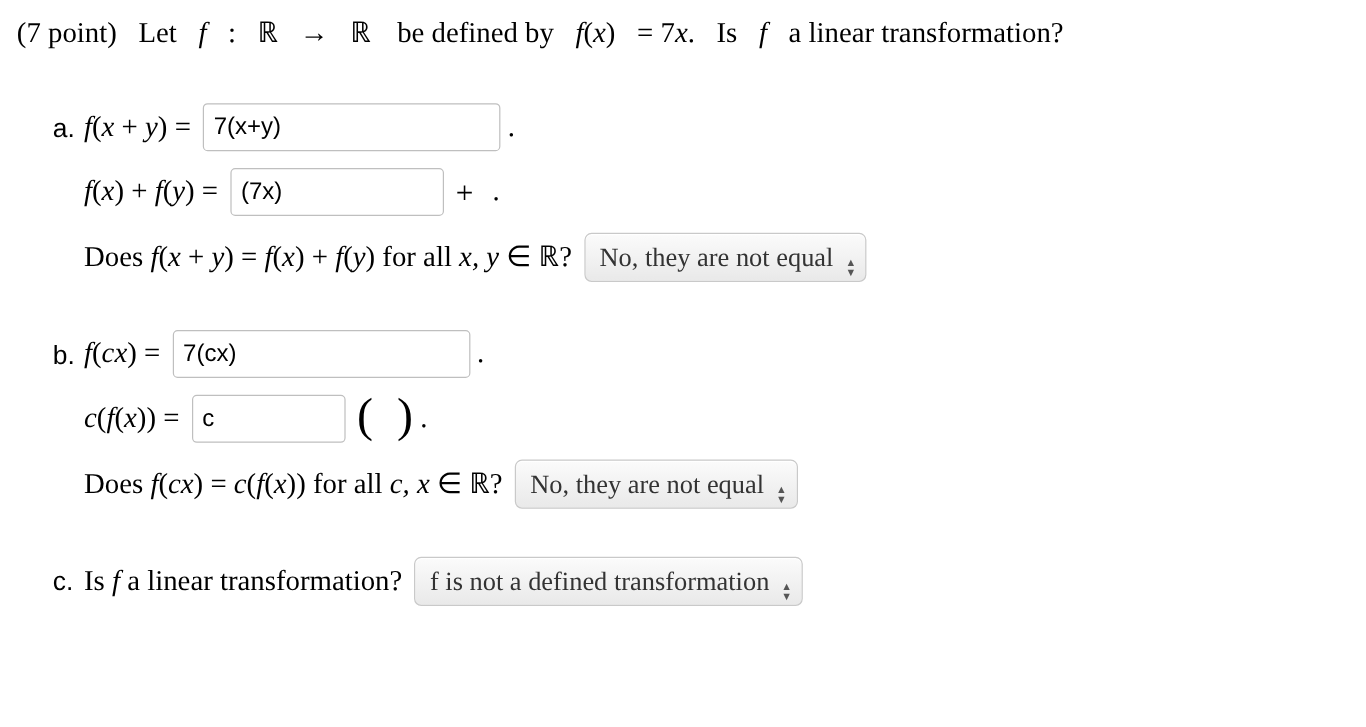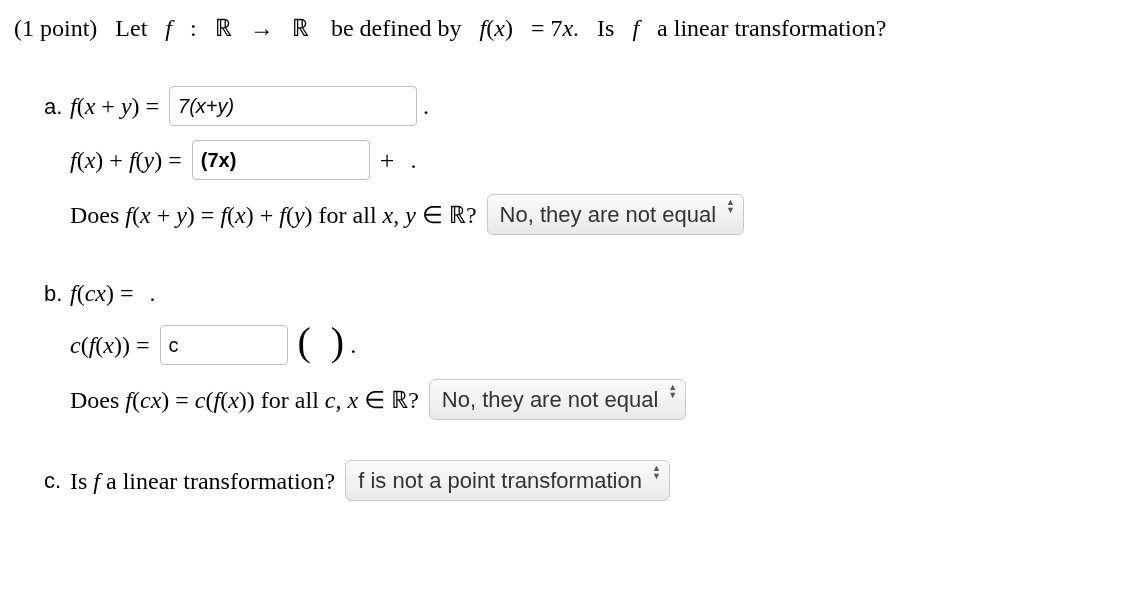--- a/index.html
+++ b/index.html
@@ -46,27 +46,27 @@
   input.text-input {
     font-family: Arial, Helvetica, sans-serif;
     font-size: 20px;
     padding: 4px 8px;
     border: 1px solid #bfbfbf;
     border-radius: 4px;
     height: 30px;
     box-sizing: content-box;
     background: #fff;
   }
-  .w-large { width: 230px; font-style: italic; }
-  .w-med   { width: 160px; font-weight: bold; }
+  .w-large { width: 230px; }
+  .w-med   { width: 160px; }
   .w-small { width: 110px; }
   .select-like {
     display: inline-flex;
-    align-items: flex-start;
-    font-family: Liberation Sans, sans-serif;
+    align-items: flex-end;
+    font-family: Liberation Serif, serif;
     font-size: 22px;
     color: #333;
     background: linear-gradient(#fbfbfb, #e9e9e9);
     border: 1px solid #c9c9c9;
     border-radius: 6px;
     padding: 3px 8px 3px 12px;
     box-shadow: inset 0 1px 0 #fff;
     cursor: default;
   }
   .select-like .caret {
@@ -79,21 +79,21 @@
   }
   .sp4 { display:inline-block; width:6px; }
   .sp8 { display:inline-block; width:10px; }
   .period { margin-left:6px; }
   .arrow { display:inline-block; }
 </style>
 </head>
 <body>
 
 <div class="question-prompt">
-  <span>(1 point)</span>
+  <span>(7 point)</span>
   <span class="sp4"></span>
   <span>Let</span>
   <span class="sp4"></span>
   <span class="mi">f</span>
   <span class="sp4"></span>
   <span>:</span>
   <span class="sp4"></span>
   <span class="dsR">ℝ</span>
   <span class="sp4"></span>
   <span class="arrow">→</span>
@@ -204,20 +204,21 @@
     <div class="row">
       <span class="label-letter">b.</span>
       <span class="mi">f</span>
         <span>(</span>
         <span class="mi">c</span>
         <span class="mi">x</span>
         <span>)</span>
       <span class="sp4"></span>
         <span>=</span>
         <span class="sp8"></span>
+      <input class="text-input w-large" value="7(cx)" style="">
       <span class="period">.</span>
     </div>
 
     <div class="row indent">
       <span class="mi">c</span>
         <span>(</span>
         <span class="mi">f</span>
         <span>(</span>
         <span class="mi">x</span>
         <span>)</span>
@@ -275,21 +276,21 @@
   <div class="part" style="margin-bottom:0;">
     <div class="row">
       <span class="label-letter">c.</span>
       <span>Is</span>
         <span class="sp4"></span>
       <span class="mi">f</span>
         <span class="sp4"></span>
       <span>a linear transformation?</span>
       <span class="sp8"></span>
       <span class="select-like">
-        <span>f is not a point transformation</span>
+        <span>f is not a defined transformation</span>
         <span class="caret">
             <span>▲</span>
             <span>▼</span>
           </span>
       </span>
     </div>
   </div>
 
 </div>
 

